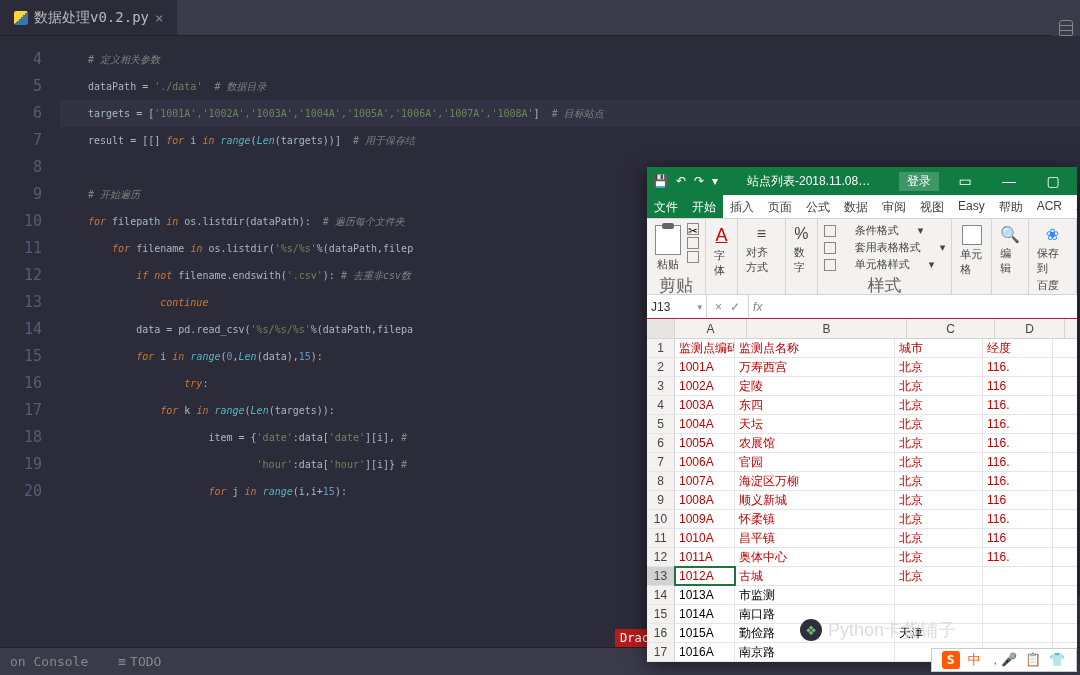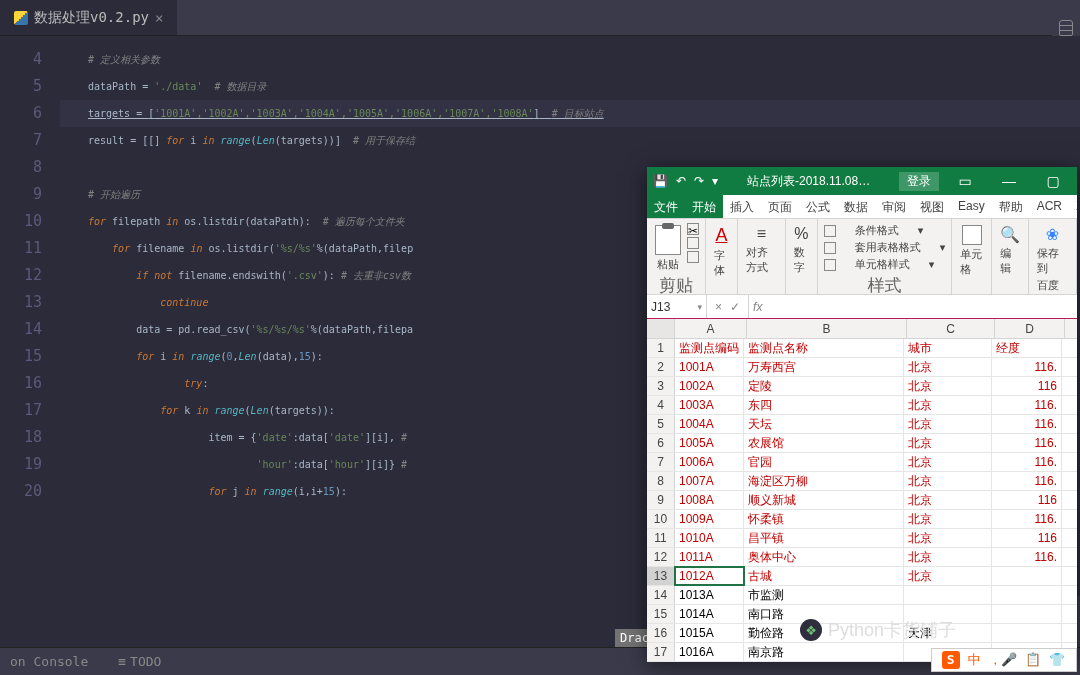--- a/index.html
+++ b/index.html
@@ -11,21 +11,21 @@
 .tab.active { background:#2b2b3a; color:#bbb; }
 .tab .py-ico { width:14px; height:14px; background:linear-gradient(135deg,#ffd43b 50%,#3776ab 50%); border-radius:2px; display:inline-block; }
 .tab .close { color:#888; }
 
 
 .editor { display:flex; height:560px; background:#2b2b3a; position:relative; }
 .gutter { width:60px; text-align:right; color:#5a5a7a; font-size:15px; padding-top:10px; user-select:none; }
 .gutter div { height:27px; padding-right:18px; line-height:27px; }
 .code { flex:1; padding-top:10px; font-size:10px; color:#a9b7c6; position:relative; }
 .line { height:27px; line-height:27px; white-space:pre; padding-left:28px; }
-.line.hl { background:#323244;text-decoration:underline; }
+.line.hl { background:#323244; }
 .kw { color:#cc7832; font-style:italic; }
 .fn { color:#56b6c2; font-style:italic; }
 .str { color:#6a8759; }
 .cm { color:#808080; font-style:italic; }
 .num { color:#6897bb; }
 .br { color:#a9b7c6; }
 
 
 .warnings { position:absolute; top:43px; right:18px; display:flex; align-items:center; gap:8px; color:#a9b7c6; background:#2b2b3a; padding:2px 6px; font-size:13px; }
 .warn-ico { color:#ffc66d; }
@@ -72,35 +72,35 @@
 .ex-grid{overflow:hidden}
 .colhdr{display:flex;height:20px;background:#f3f2f1;border-bottom:1px solid #d4d4d4}
 .corner{width:28px;border-right:1px solid #d4d4d4;background:#e7e6e4}
 .ch{border-right:1px solid #d4d4d4;text-align:center;line-height:20px;color:#444;font-size:12px}
 .chA{width:72px}.chB{width:160px}.chC{width:88px}.chD{width:70px}
 .gridbody{}
 .row{display:flex;height:19px;border-bottom:1px solid #e5e5e5}
 .rh{width:28px;background:#f3f2f1;border-right:1px solid #d4d4d4;text-align:center;line-height:19px;color:#444;font-size:12px}
 .rh.sel{background:#d2d2d2}
 .cell{border-right:1px solid #e5e5e5;line-height:19px;padding:0 4px;font-size:12px;white-space:nowrap;overflow:hidden}
-.cA{width:69px}.cB{width:160px}.cC{width:88px}.cD{width:70px;text-align:right}
+.cA{width:60px}.cB{width:160px}.cC{width:88px}.cD{width:70px;}
 .red{color:#c00000}
 .row.sel .cell{}
 .row.sel .cA{outline:2px solid #217346;outline-offset:-1px}
 
 
 .wm{position:absolute;left:800px;top:618px;font-size:18px;color:#ddd;font-family:sans-serif;display:flex;align-items:center;gap:6px}
 .wm .w-ico{width:22px;height:22px;border-radius:50%;background:#2e2e3e;color:#6fbf73;display:flex;align-items:center;justify-content:center;font-size:13px}
 
 
 .ime{position:absolute;right:3px;bottom:3px;height:24px;background:#fff;border:1px solid #ccc;display:flex;align-items:center;gap:8px;padding:0 10px;font-size:13px}
 .ime .s-ico{background:#ff5a00;color:#fff;width:18px;height:18px;border-radius:3px;text-align:center;font-weight:bold;line-height:18px}
 .ime span{color:#ff5a00}
 
-.drag-lbl{position:absolute;bottom:28px;left:615px;background:#737373;color:#fff;font-size:12px;padding:2px 5px}
+.drag-lbl{position:absolute;bottom:28px;left:615px;background:#b91c1c;color:#fff;font-size:12px;padding:2px 5px}
 .pencil{position:absolute;top:130px;right:28px;width:18px;height:18px;background:#b366cc;border-radius:2px}
 </style>
 </head>
 <body>
 
 <div class="tabbar">
   <div class="tab active">
     <span class="py-ico"></span>
     <span>数据处理v0.2.py</span>
     <span class="close">×</span>

